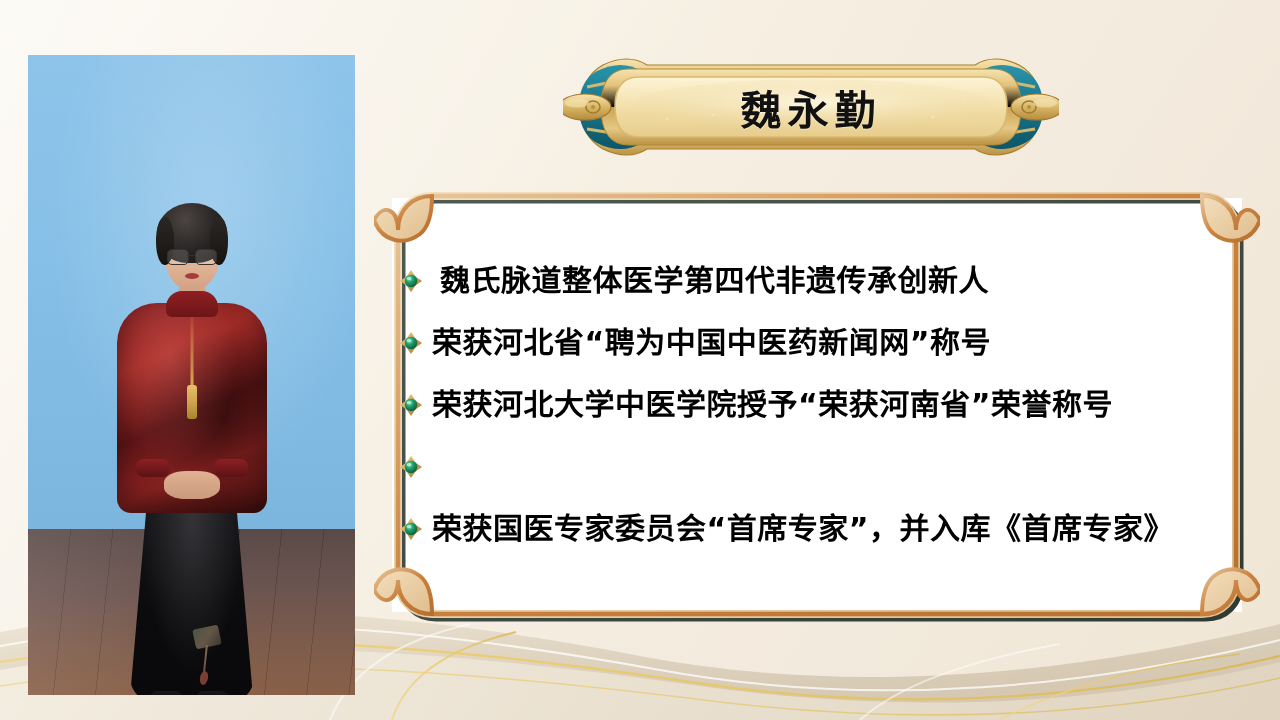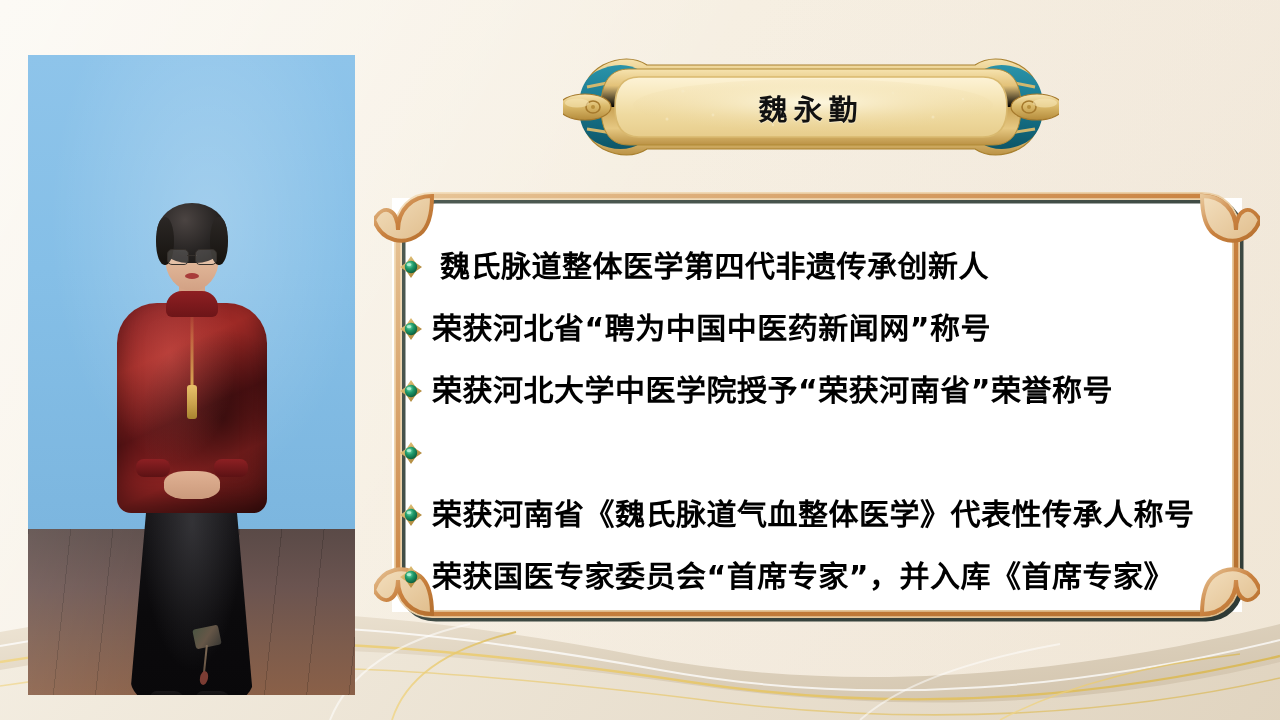--- a/index.html
+++ b/index.html
@@ -155,32 +155,32 @@
   }
   .p-shoeL{left:50%;margin-left:-42px;}
   .p-shoeR{left:50%;margin-left:4px;}
 
   
   #banner{position:absolute;left:563px;top:55px;width:496px;height:104px;}
   #banner svg{display:block;width:496px;height:104px;}
   #banner-text{
     position:absolute;left:0;top:0;width:496px;height:104px;
     display:flex;align-items:center;justify-content:center;
-    font-size:29px;font-weight:bold;color:#111;letter-spacing:6px;
+    font-size:41px;font-weight:bold;color:#111;letter-spacing:6px;
     font-family:"DejaVu Sans","Liberation Sans",sans-serif;
     text-shadow:0 1px 0 rgba(255,255,255,.4);
   }
 
   
   #card{position:absolute;left:374px;top:176px;width:886px;height:458px;}
   #card .frame{position:absolute;inset:0;}
   #card .frame svg{display:block;width:886px;height:458px;}
   #card-inner{
     position:absolute;left:22px;top:26px;width:846px;height:406px;
-    display:flex;flex-direction:column;justify-content:flex-end;
+    display:flex;flex-direction:column;justify-content:center;
     padding:0 15px 0 4px;box-sizing:border-box;
   }
   .line{
     display:flex;align-items:center;gap:10px;
     height:62px;
   }
   .gem{
     flex:0 0 auto;width:22px;height:22px;position:relative;
   }
   .gem svg{display:block;width:22px;height:22px;}
@@ -458,30 +458,20 @@
       <div class="line indent">
         <span class="gem">
           <svg viewBox="0 0 22 22" xmlns="http://www.w3.org/2000/svg">
             <path d="M11,0 L15.5,6.5 L22,11 L15.5,15.5 L11,22 L6.5,15.5 L0,11 L6.5,6.5 Z" fill="url(#gemring1)"></path>
             <circle cx="11" cy="11" r="6.2" fill="url(#gem1)"></circle>
             <ellipse cx="9" cy="8.6" rx="2.4" ry="1.7" fill="#b9f3d8" opacity=".85"></ellipse>
           </svg>
         </span>
       </div>
 
-      <div class="line">
-        <span class="gem">
-          <svg viewBox="0 0 22 22" xmlns="http://www.w3.org/2000/svg">
-            <path d="M11,0 L15.5,6.5 L22,11 L15.5,15.5 L11,22 L6.5,15.5 L0,11 L6.5,6.5 Z" fill="url(#gemring1)"></path>
-            <circle cx="11" cy="11" r="6.2" fill="url(#gem1)"></circle>
-            <ellipse cx="9" cy="8.6" rx="2.4" ry="1.7" fill="#b9f3d8" opacity=".85"></ellipse>
-          </svg>
-        </span>
-        <span class="txt">荣获河南省《魏氏脉道气血整体医学》代表性传承人称号</span>
-      </div>
 
       <div class="line">
         <span class="gem">
           <svg viewBox="0 0 22 22" xmlns="http://www.w3.org/2000/svg">
             <path d="M11,0 L15.5,6.5 L22,11 L15.5,15.5 L11,22 L6.5,15.5 L0,11 L6.5,6.5 Z" fill="url(#gemring1)"></path>
             <circle cx="11" cy="11" r="6.2" fill="url(#gem1)"></circle>
             <ellipse cx="9" cy="8.6" rx="2.4" ry="1.7" fill="#b9f3d8" opacity=".85"></ellipse>
           </svg>
         </span>
         <span class="txt">荣获国医专家委员会“首席专家”，并入库《首席专家》</span>

